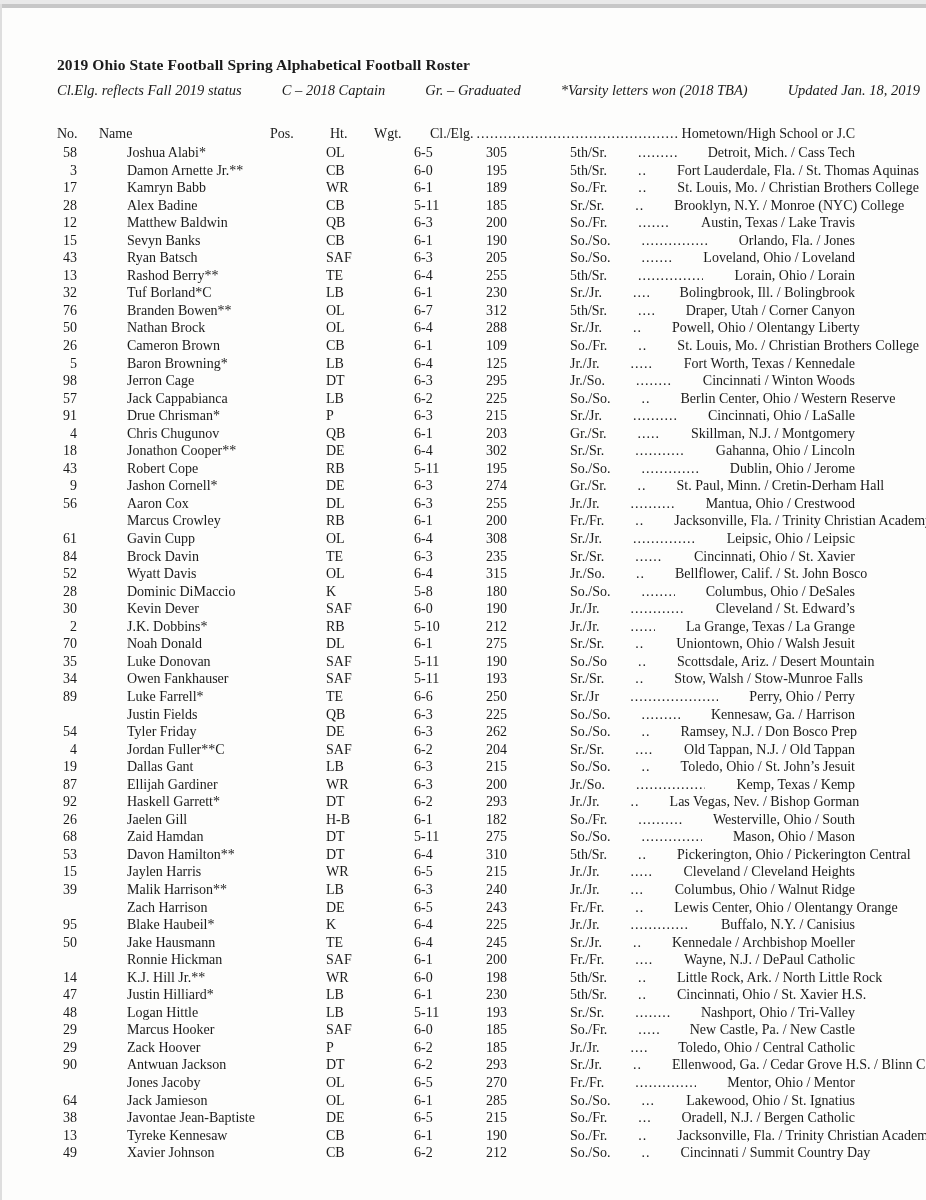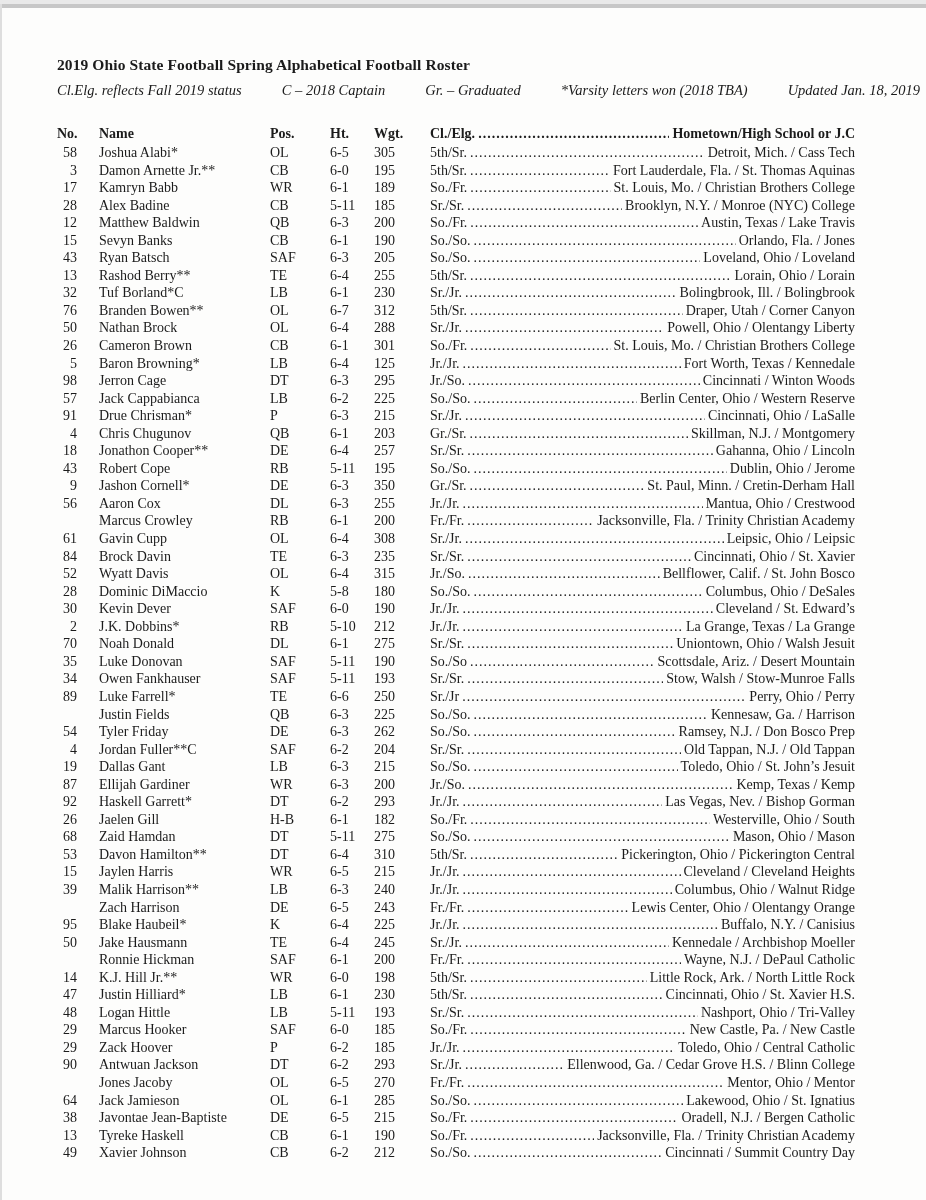--- a/index.html
+++ b/index.html
@@ -15,23 +15,23 @@
   .legend{
     position:absolute;left:57px;top:78px;width:798px;
     display:flex;justify-content:space-between;
     font-style:italic;font-size:14.5px;white-space:nowrap;gap:40px;
   }
   .thead,.row{
     display:flex;align-items:baseline;
     padding-left:57px;padding-right:71px;
     font-size:14px;line-height:17.55px;white-space:nowrap;
   }
-  .thead{position:absolute;left:0;top:121px;width:926px;font-weight:bold;box-sizing:border-box;justify-content:center;}
+  .thead{position:absolute;left:0;top:121px;width:926px;font-weight:normal;box-sizing:border-box;justify-content:center;}
   .rows{position:absolute;left:0;top:140px;width:926px;}
-  .row{width:926px;box-sizing:border-box;}
+  .row{width:926px;box-sizing:border-box;gap:28px;}
   .c-no{width:20px;text-align:right;flex:0 0 auto;}
   .c-name{width:171px;margin-left:22px;flex:0 0 auto;overflow:hidden;}
   .c-pos{width:60px;flex:0 0 auto;}
   .c-ht{width:44px;flex:0 0 auto;}
   .c-wgt{width:56px;flex:0 0 auto;}
   .c-cl{flex:0 0 auto;}
   .leader{
     flex:1 1 auto;overflow:hidden;margin:0 3px;
     white-space:nowrap;min-width:8px;
   }
@@ -190,21 +190,21 @@
         <span class="c-cl">Sr./Jr.</span>
         <span class="leader"></span>
         <span class="c-home">Powell, Ohio / Olentangy Liberty</span>
       </div>
 
       <div class="row">
         <span class="c-no">26</span>
         <span class="c-name">Cameron Brown</span>
         <span class="c-pos">CB</span>
         <span class="c-ht">6-1</span>
-        <span class="c-wgt">301</span>
+        <span class="c-wgt">109</span>
         <span class="c-cl">So./Fr.</span>
         <span class="leader"></span>
         <span class="c-home">St. Louis, Mo. / Christian Brothers College</span>
       </div>
 
       <div class="row">
         <span class="c-no">5</span>
         <span class="c-name">Baron Browning*</span>
         <span class="c-pos">LB</span>
         <span class="c-ht">6-4</span>
@@ -256,21 +256,21 @@
         <span class="c-cl">Gr./Sr.</span>
         <span class="leader"></span>
         <span class="c-home">Skillman, N.J. / Montgomery</span>
       </div>
 
       <div class="row">
         <span class="c-no">18</span>
         <span class="c-name">Jonathon Cooper**</span>
         <span class="c-pos">DE</span>
         <span class="c-ht">6-4</span>
-        <span class="c-wgt">257</span>
+        <span class="c-wgt">302</span>
         <span class="c-cl">Sr./Sr.</span>
         <span class="leader"></span>
         <span class="c-home">Gahanna, Ohio / Lincoln</span>
       </div>
 
       <div class="row">
         <span class="c-no">43</span>
         <span class="c-name">Robert Cope</span>
         <span class="c-pos">RB</span>
         <span class="c-ht">5-11</span>
@@ -278,21 +278,21 @@
         <span class="c-cl">So./So.</span>
         <span class="leader"></span>
         <span class="c-home">Dublin, Ohio / Jerome</span>
       </div>
 
       <div class="row">
         <span class="c-no">9</span>
         <span class="c-name">Jashon Cornell*</span>
         <span class="c-pos">DE</span>
         <span class="c-ht">6-3</span>
-        <span class="c-wgt">350</span>
+        <span class="c-wgt">274</span>
         <span class="c-cl">Gr./Sr.</span>
         <span class="leader"></span>
         <span class="c-home">St. Paul, Minn. / Cretin-Derham Hall</span>
       </div>
 
       <div class="row">
         <span class="c-no">56</span>
         <span class="c-name">Aaron Cox</span>
         <span class="c-pos">DL</span>
         <span class="c-ht">6-3</span>
@@ -682,21 +682,21 @@
         <span class="c-pos">DE</span>
         <span class="c-ht">6-5</span>
         <span class="c-wgt">215</span>
         <span class="c-cl">So./Fr.</span>
         <span class="leader"></span>
         <span class="c-home">Oradell, N.J. / Bergen Catholic</span>
       </div>
 
       <div class="row">
         <span class="c-no">13</span>
-        <span class="c-name">Tyreke Haskell</span>
+        <span class="c-name">Tyreke Kennesaw</span>
         <span class="c-pos">CB</span>
         <span class="c-ht">6-1</span>
         <span class="c-wgt">190</span>
         <span class="c-cl">So./Fr.</span>
         <span class="leader"></span>
         <span class="c-home">Jacksonville, Fla. / Trinity Christian Academy</span>
       </div>
 
       <div class="row">
         <span class="c-no">49</span>

